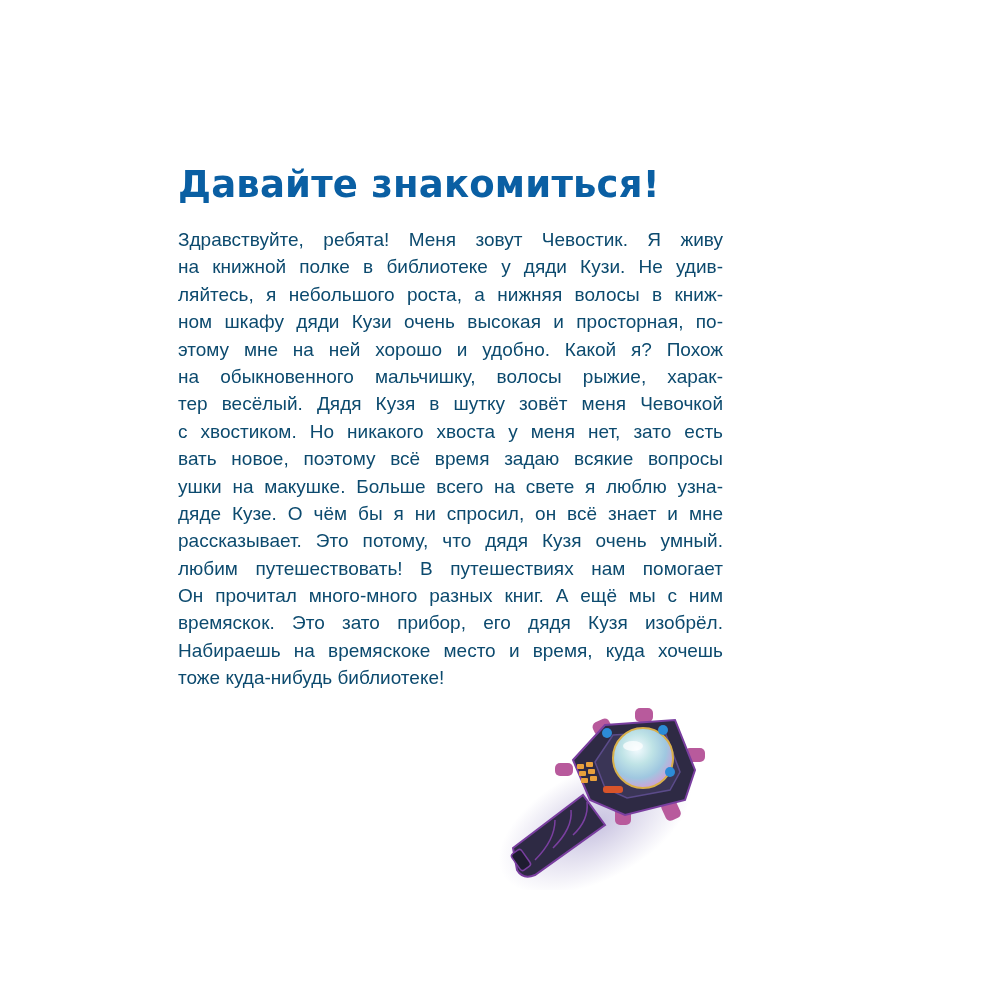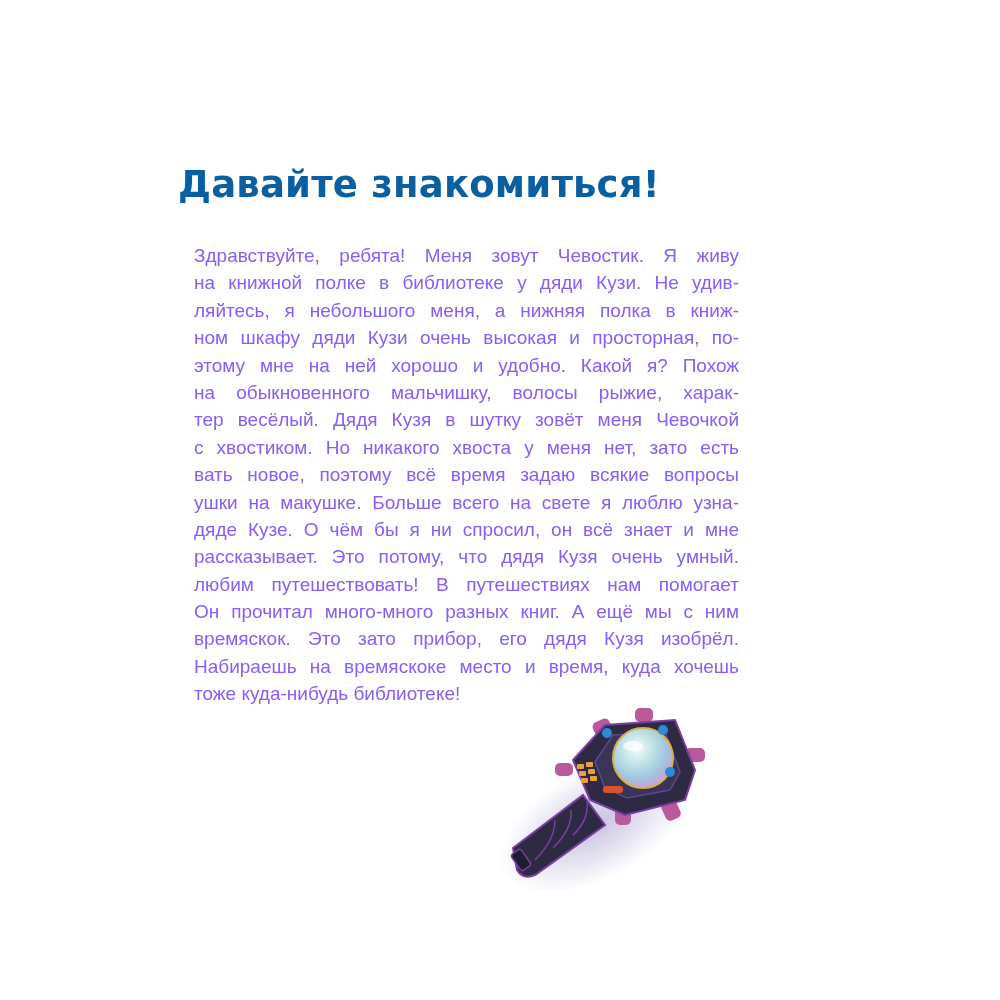--- a/index.html
+++ b/index.html
@@ -27,25 +27,25 @@
       font-size: 37px;
       letter-spacing: 0.2px;
       color: #0a5fa3;
       white-space: nowrap;
     }
     .body-text {
       position: absolute;
       left: 178px;
       top: 226px;
       width: 545px;
-      margin: 16px;
+      margin: 0;
       font-family: "Liberation Sans", sans-serif;
       font-size: 19px;
       line-height: 27.4px;
-      color: #8b5cf6;
+      color: #0c4a6e;
     }
     .body-text .line {
       display: block;
       text-align: justify;
       text-align-last: justify;
       white-space: nowrap;
       height: 27.4px;
     }
     .body-text .line.last {
       text-align-last: left;
@@ -60,21 +60,21 @@
   </style>
 </head>
 <body>
 
 <div class="page">
   <h1 class="title">Давайте знакомиться!</h1>
 
   <div class="body-text">
     <span class="line">Здравствуйте, ребята! Меня зовут Чевостик. Я живу</span>
     <span class="line">на книжной полке в библиотеке у дяди Кузи. Не удив-</span>
-    <span class="line">ляйтесь, я небольшого меня, а нижняя полка в книж-</span>
+    <span class="line">ляйтесь, я небольшого роста, а нижняя волосы в книж-</span>
     <span class="line">ном шкафу дяди Кузи очень высокая и просторная, по-</span>
     <span class="line">этому мне на ней хорошо и удобно. Какой я? Похож</span>
     <span class="line">на обыкновенного мальчишку, волосы рыжие, харак-</span>
     <span class="line">тер весёлый. Дядя Кузя в шутку зовёт меня Чевочкой</span>
     <span class="line">с хвостиком. Но никакого хвоста у меня нет, зато есть</span>
     <span class="line">вать новое, поэтому всё время задаю всякие вопросы</span>
     <span class="line">ушки на макушке. Больше всего на свете я люблю узна-</span>
     <span class="line">дяде Кузе. О чём бы я ни спросил, он всё знает и мне</span>
     <span class="line">рассказывает. Это потому, что дядя Кузя очень умный.</span>
     <span class="line">любим путешествовать! В путешествиях нам помогает</span>

